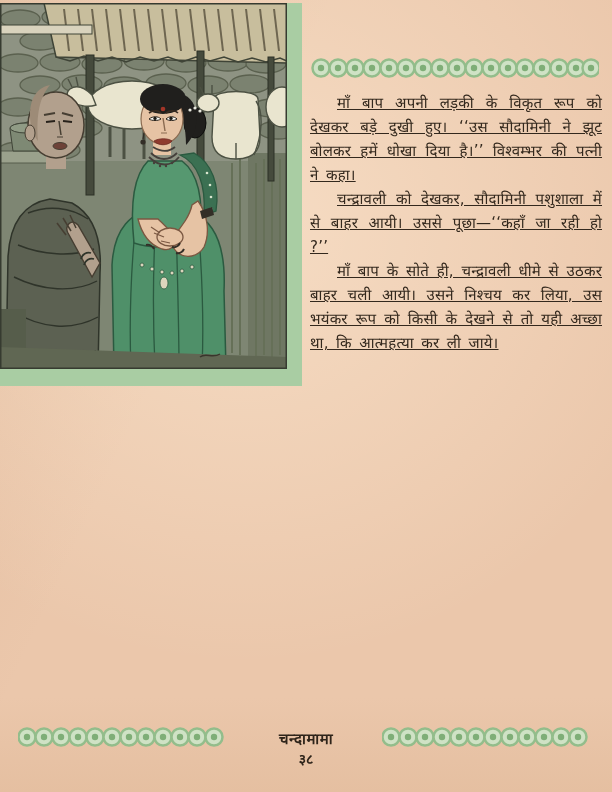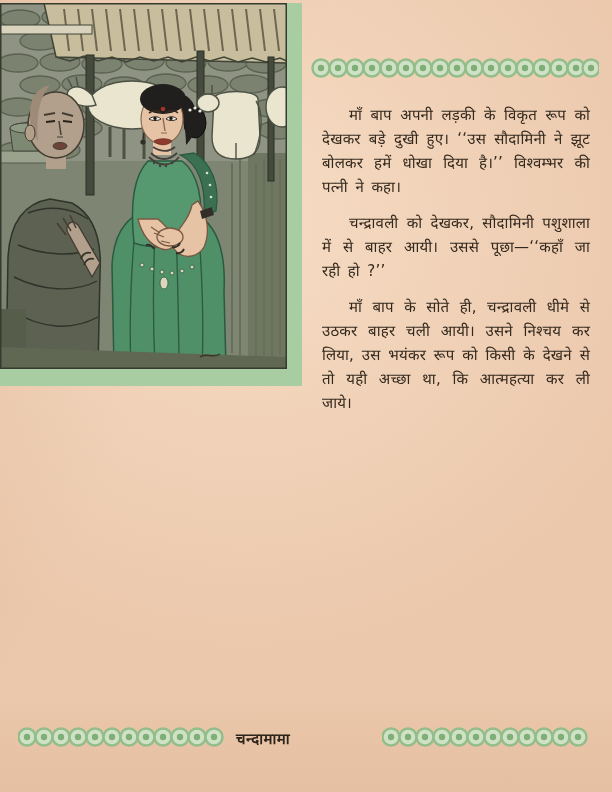--- a/index.html
+++ b/index.html
@@ -22,29 +22,30 @@
   }
   .illustration svg{display:block;}
   .chain{position:absolute;}
   .chain-top{left:311px;top:57px;width:288px;height:22px;}
   .chain-footer-left{left:18px;top:727px;width:212px;height:20px;}
   .chain-footer-right{left:382px;top:727px;width:212px;height:20px;}
   .col{position:absolute;}
   .col-right{left:310px;top:91px;width:292px;}
   .col-left{left:17px;top:394px;width:287px;}
   .col p{
-    margin:12px;
+    margin:0;
     font-size:15px;line-height:24px;
     text-align:justify;text-indent:27px;
     word-spacing:2.5px;letter-spacing:.2px;
     color:#33281d;
+    text-decoration:underline;
   }
   .footer-title{
     position:absolute;left:236px;top:728px;width:140px;
-    text-align:left;font-size:15px;font-weight:bold;color:#2e241a;
+    text-align:center;font-size:15px;font-weight:bold;color:#2e241a;
     letter-spacing:.5px;
   }
   .page-number{
     position:absolute;left:0;top:749px;width:612px;
     text-align:center;font-size:14px;font-weight:bold;color:#2e241a;
   }
 </style>
 </head>
 <body>
 
@@ -334,14 +335,15 @@
       <use href="#bead" x="60" y="10"></use>
       <use href="#bead" x="77" y="10"></use>
       <use href="#bead" x="94" y="10"></use>
       <use href="#bead" x="111" y="10"></use>
       <use href="#bead" x="128" y="10"></use>
       <use href="#bead" x="145" y="10"></use>
       <use href="#bead" x="162" y="10"></use>
       <use href="#bead" x="179" y="10"></use>
       <use href="#bead" x="196" y="10"></use>
   </svg>
+  <div class="page-number">३८</div>
 
 </div>
 
 </body></html>

